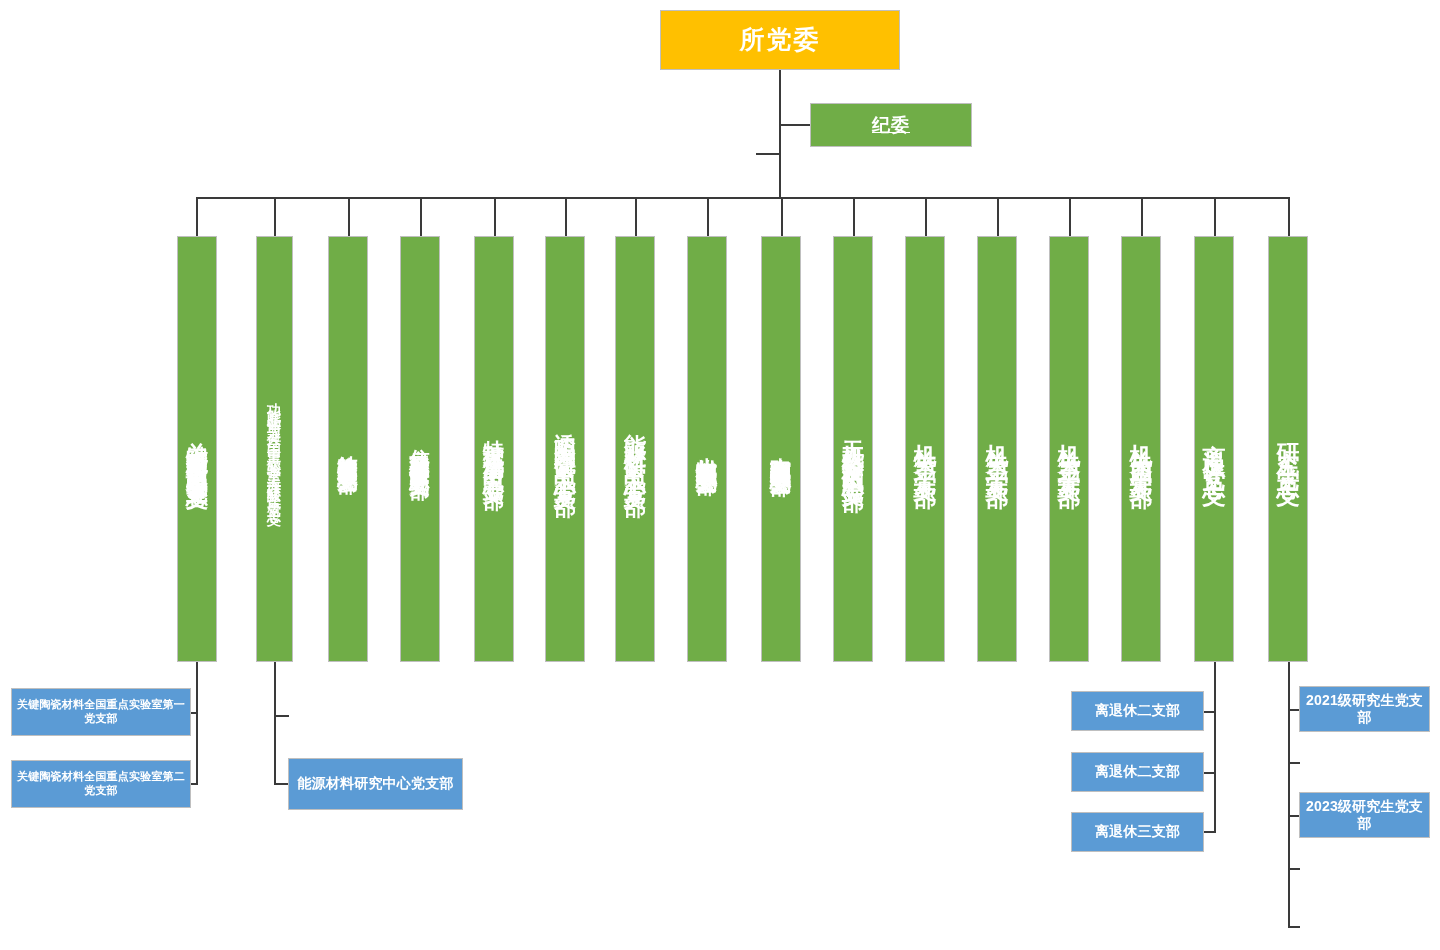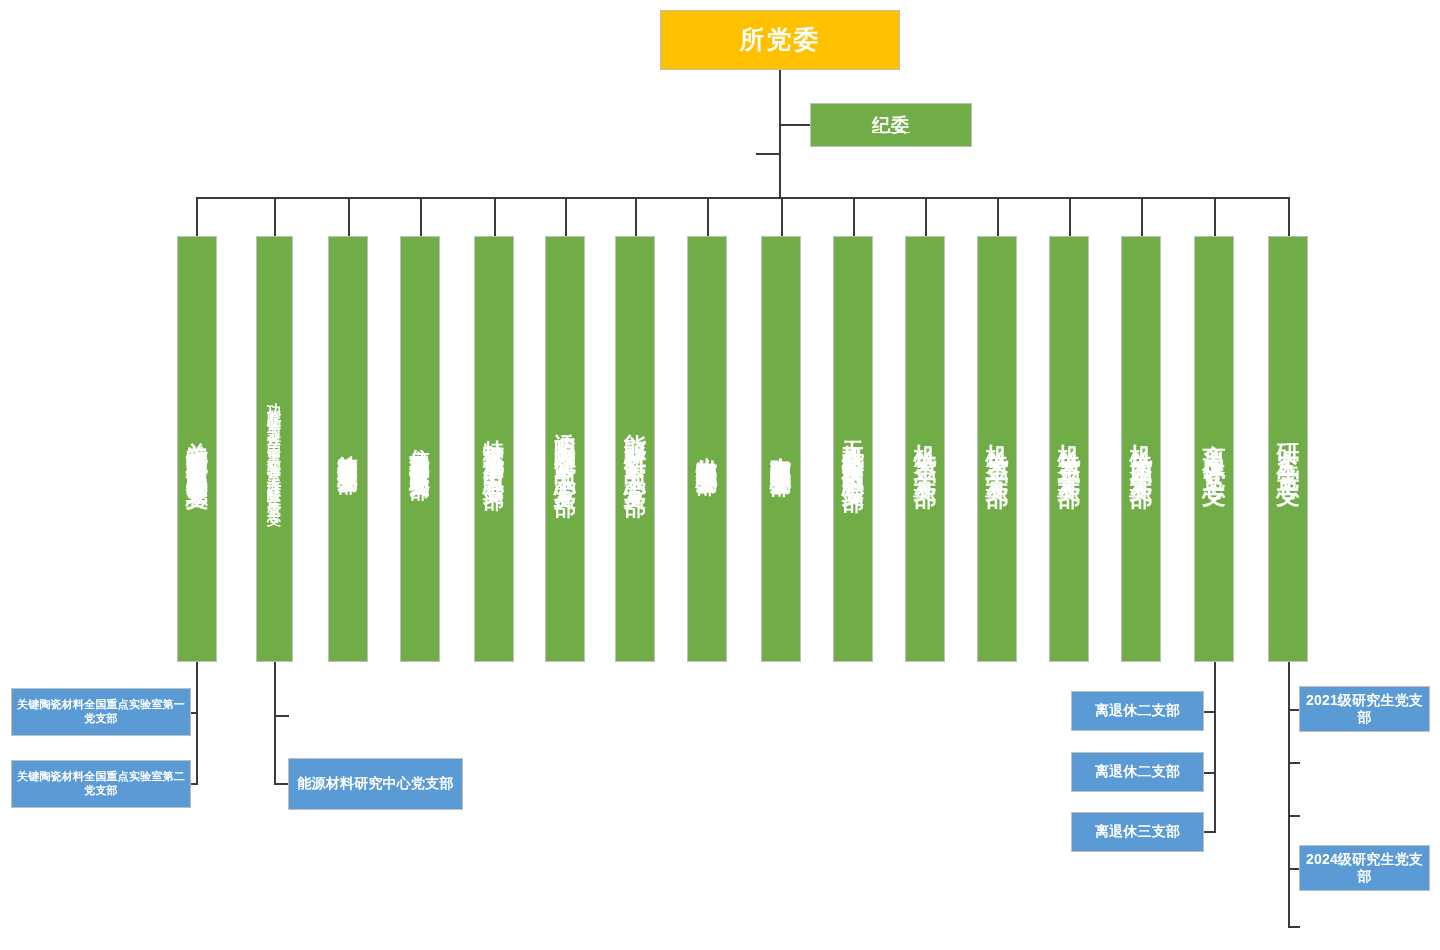--- a/index.html
+++ b/index.html
@@ -190,17 +190,17 @@
 
   <div class="conn v" style="left:1288px; top:662px; height:266px;"></div>
   <div class="conn h" style="left:1288px; top:709px; width:12px;"></div>
   <div class="conn h" style="left:1288px; top:762px; width:12px;"></div>
   <div class="conn h" style="left:1288px; top:815px; width:12px;"></div>
   <div class="conn h" style="left:1288px; top:868px; width:12px;"></div>
   <div class="conn h" style="left:1288px; top:926px; width:12px;"></div>
   <div class="node blue sub wide" style="left:1299px; top:686px; width:131px; height:46px;text-align:center;">
     <span>2021级研究生党支部</span>
   </div>
-  <div class="node blue sub wide" style="left:1299px; top:845px; width:131px; height:46px;">
-    <span>2024级研究生党支部</span>
+  <div class="node blue sub wide" style="left:1299px; top:792px; width:131px; height:46px;">
+    <span>2023级研究生党支部</span>
   </div>
 
 </div>
 
 </body></html>

